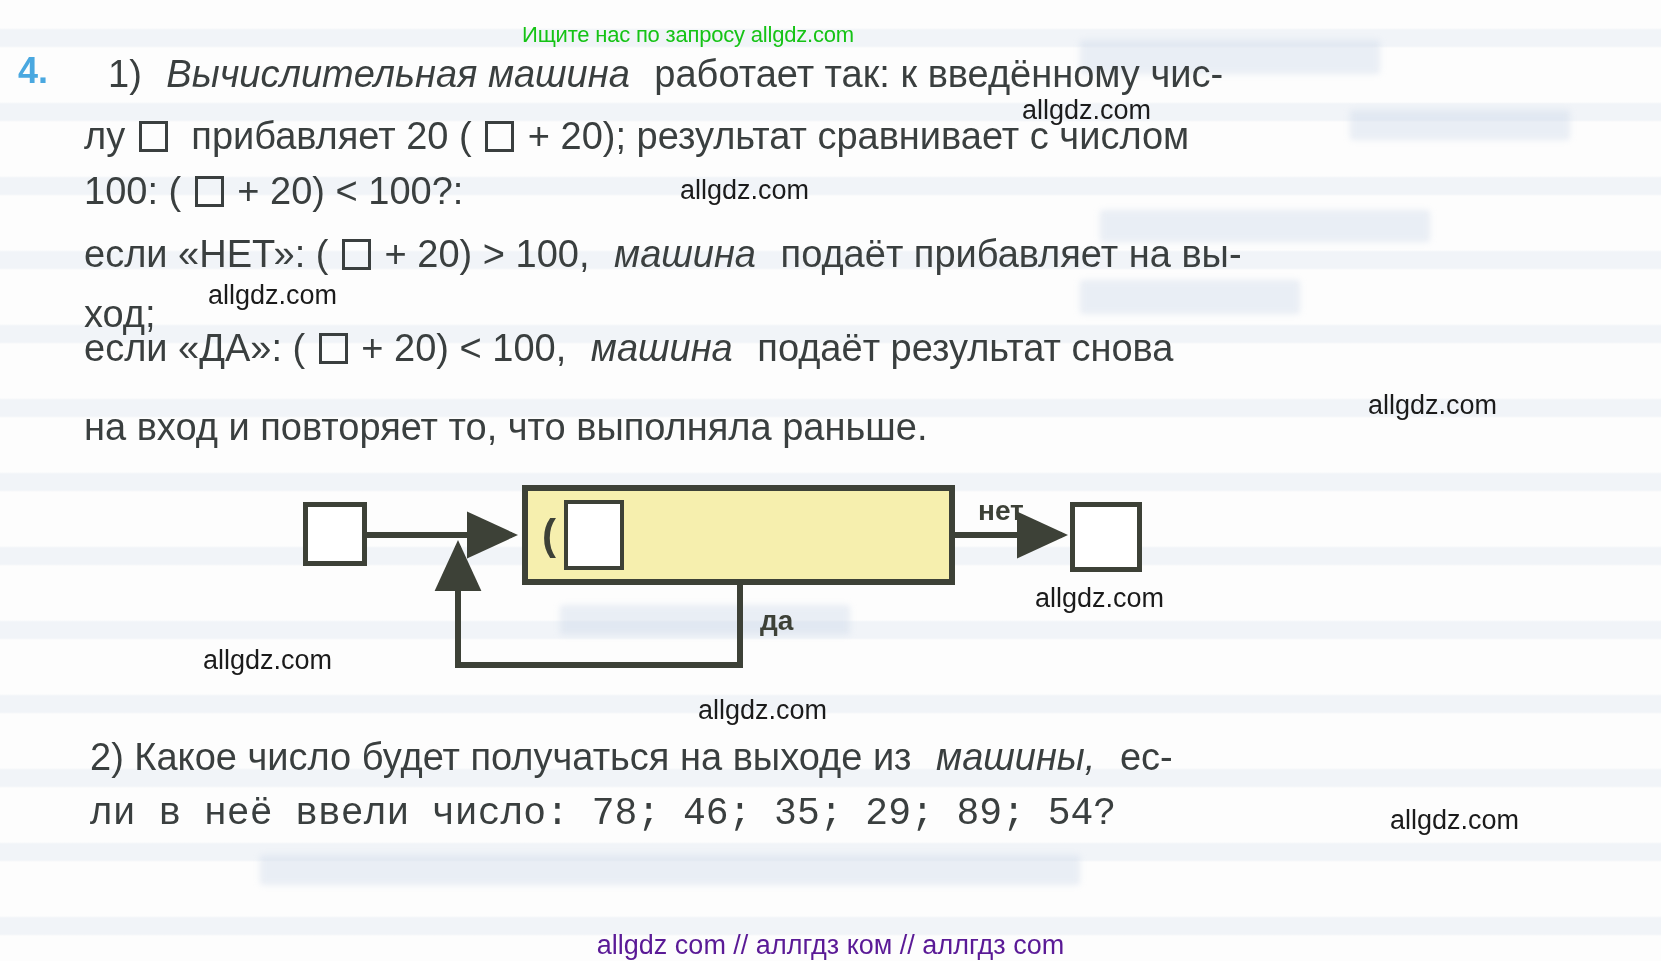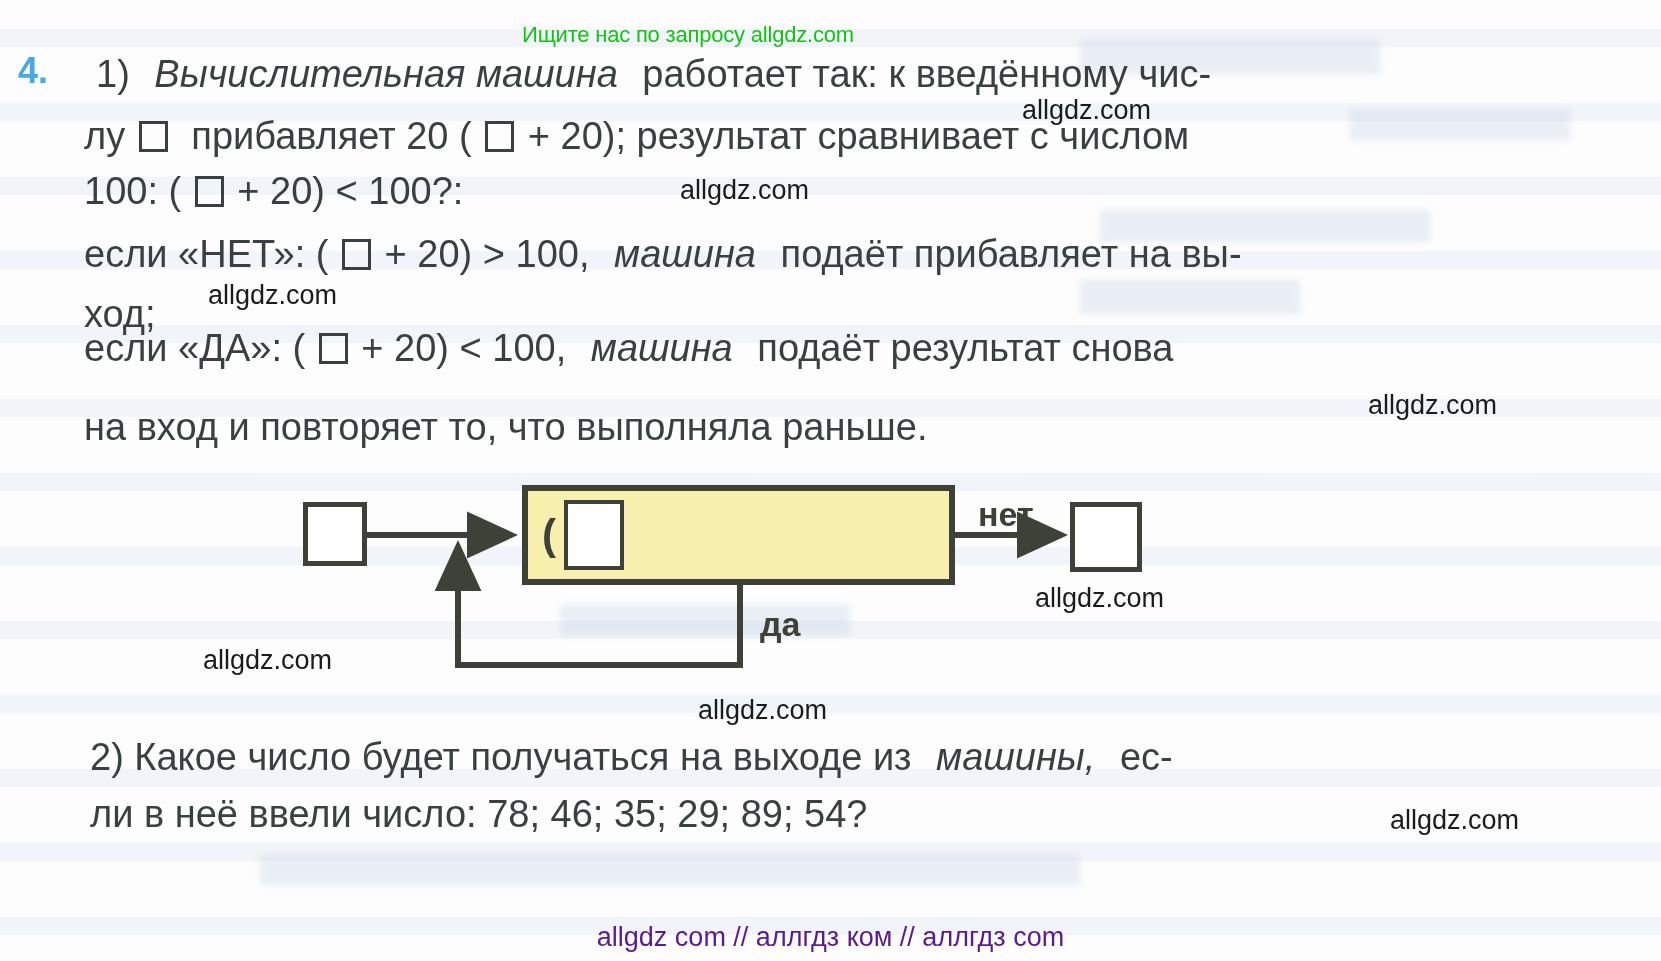--- a/index.html
+++ b/index.html
@@ -82,29 +82,29 @@
     display: inline-block;
     width: 23px;
     height: 25px;
     border: 3px solid #3a3f3f;
     vertical-align: -3px;
     margin: 0 3px;
     background: transparent;
   }
 
   
-  #line1  { left: 96px;  top: 55px; }
+  #line1  { left: 108px;  top: 55px; }
   #line2  { left: 84px;  top: 117px; }
   #line3  { left: 84px;  top: 172px; }
   #line4  { left: 84px;  top: 235px; }
   #line5  { left: 84px;  top: 295px; }
   #line6  { left: 84px;  top: 329px; }
   #line7  { left: 84px;  top: 408px; }
   #line8  { left: 90px;  top: 738px; }
-  #line9  { left: 90px;  top: 795px; }
+  #line9  { left: 90px;  top: 795px; font-family: Liberation Mono, monospace; }
 
   
   .flow {
     position: absolute;
     left: 0;
     top: 0;
     width: 1661px;
     height: 961px;
     z-index: 15;
     pointer-events: none;
@@ -155,41 +155,41 @@
     display: inline-block;
     width: 52px;
     height: 62px;
     border: 4px solid #3d4137;
     background: #ffffff;
     margin: 0 14px 0 8px;
     vertical-align: middle;
   }
   .lbl {
     position: absolute;
-    font-size: 34px;
+    font-size: 28px;
     font-weight: bold;
     color: #3d4137;
     white-space: nowrap;
   }
   #lbl-net { left: 978px; top: 495px; }
   #lbl-da  { left: 760px; top: 605px; }
   .watermark {
     position: absolute;
     color: #1b1b1b;
     font-size: 27px;
     font-weight: 400;
     white-space: nowrap;
     z-index: 30;
     font-family: "Liberation Sans", sans-serif;
   }
 
   .footer {
     position: absolute;
     left: 0;
-    bottom: 8px;
+    bottom: 0;
     width: 1661px;
     text-align: center;
     color: #5a1a96;
     font-size: 27px;
     white-space: nowrap;
     z-index: 40;
   }
 </style>
 </head>
 <body>

